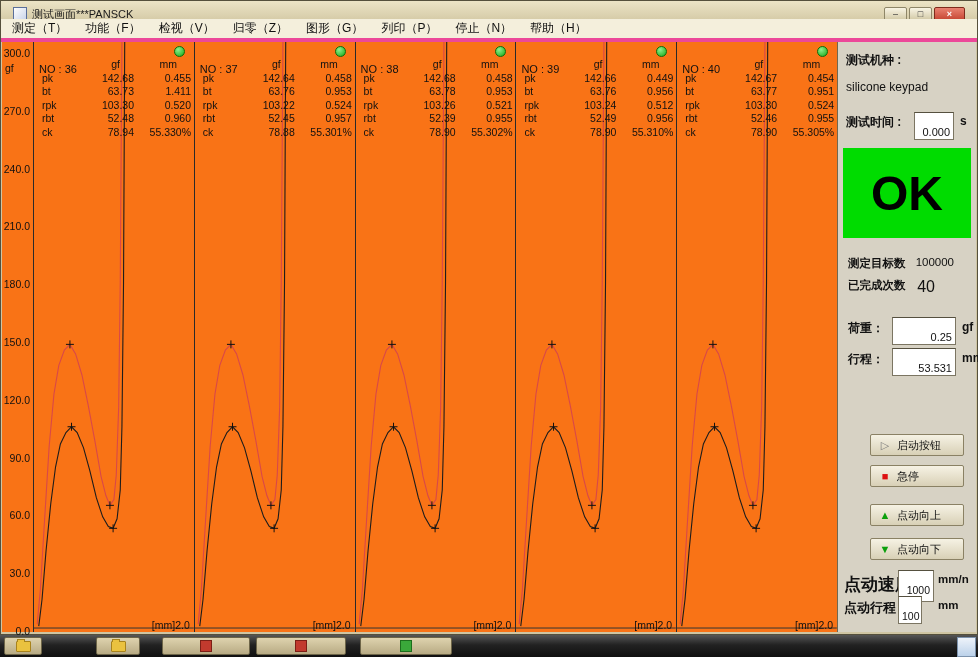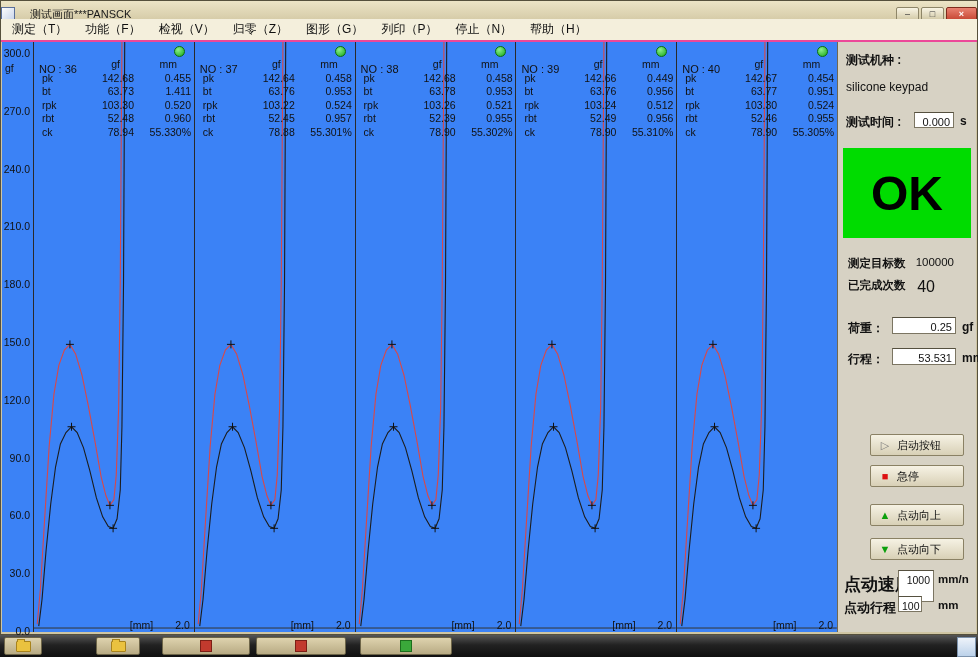--- a/index.html
+++ b/index.html
@@ -5,64 +5,64 @@
   html,body{margin:0;padding:0;background:#141414;}
   body{position:relative;width:978px;height:657px;overflow:hidden;
        font-family:"Liberation Sans",sans-serif;color:#111;}
 
   
   .window{position:absolute;left:0;top:0;width:978px;height:635px;
           background:#cfc5a3;border:1px solid #55503c;box-sizing:border-box;}
   .titlebar{position:absolute;left:0;top:0;right:0;height:27px;
             background:linear-gradient(#ece4c6,#cdc29c);
             border-bottom:1px solid #a99f7e;box-sizing:border-box;
-            display:flex;align-items:center;gap:15px;padding:0 0;}
+            display:flex;align-items:center;gap:5px;padding:0 12px;}
   .app-icon{width:12px;height:12px;background:linear-gradient(135deg,#fdfdfd,#c9d4ea);
             border:1px solid #5a6f9a;flex:0 0 auto;}
   .title-text{font-size:11px;color:#1a1a1a;}
   .win-controls{margin-left:auto;display:flex;gap:2px;}
   .win-btn{width:21px;height:13px;border:1px solid #8e8668;border-radius:2px;
            background:linear-gradient(#f8f4e4,#cfc5a0);font-size:9px;line-height:12px;
            text-align:center;color:#333;}
   .win-btn.close{width:29px;background:linear-gradient(#e98271,#c3402c);
                  color:#fff;border-color:#7e2b1c;font-weight:bold;}
 
   .menubar{position:absolute;left:0;top:18px;right:0;height:23px;background:#f4efdc;
-           border-bottom:2px solid #ec4899;box-sizing:border-box;
+           border-bottom:4px solid #ec4899;box-sizing:border-box;
            display:flex;align-items:center;padding-left:2px;}
   .menu-item{font-size:12px;padding:2px 9px;color:#111;white-space:nowrap;}
 
   
-  .main{position:absolute;left:1px;top:41px;right:1px;bottom:2px;background:#3b82f6;}
+  .main{position:absolute;left:1px;top:41px;right:1px;bottom:2px;background:#f97316;}
   .y-axis{position:absolute;left:0;top:0;width:31px;height:100%;}
   .tick{position:absolute;right:3px;font-size:10.5px;color:#111;}
   .axis-unit{position:absolute;left:3px;top:20px;font-size:10.5px;color:#111;}
 
   .panels{position:absolute;left:31px;top:0;right:139px;height:100%;display:flex;}
   .panel{position:relative;flex:1 1 0;border-left:1px solid #2a2a2a;box-sizing:border-box;}
   .plot{position:absolute;left:0;top:0;width:100%;height:100%;}
   .panel-head{position:absolute;top:2px;left:5px;font-size:11px;z-index:2;margin-top:19px;}
   .status-dot{position:absolute;top:4px;right:9px;width:9px;height:9px;border-radius:50%;
               background:radial-gradient(circle at 35% 30%,#8cf08c,#17a817);
               border:1px solid #0c6e0c;z-index:2;}
   .ptable{position:absolute;top:16px;left:0;right:2px;font-size:10.5px;line-height:13.5px;z-index:2;}
   .prow{display:grid;grid-template-columns:30px 70px 57px;}
   .prow .lab{padding-left:8px;text-align:left;}
   .prow .gf,.prow .mm{text-align:right;}
   .prow.head .gf,.prow.head .mm{padding-right:14px;}
   .x-labels{position:absolute;bottom:1px;left:0;right:4px;display:flex;
-            justify-content:flex-end;gap:22px;font-size:10.5px;z-index:2;}
+            justify-content:flex-end;font-size:10.5px;z-index:2;}
 
   
   .sidebar{position:absolute;top:0;right:0;bottom:0;width:139px;background:#d7d2c4;
            border-left:1px solid #6f6852;box-sizing:border-box;font-size:12px;}
   .sb{position:absolute;white-space:nowrap;}
   .bold{font-weight:bold;}
   .input{background:#fff;border:1px solid #7b7562;border-top-color:#55503f;
-         text-align:right;font-size:11px;padding:3px 3px;box-sizing:border-box;}
+         text-align:right;font-size:11px;padding:13px 3px;box-sizing:border-box;}
   .ok-box{position:absolute;left:5px;right:5px;top:106px;height:90px;background:#00dc00;
           display:flex;align-items:center;justify-content:center;
           font-size:48px;font-weight:bold;color:#000;}
   .sb-btn{position:absolute;right:12px;width:94px;height:22px;box-sizing:border-box;
           background:linear-gradient(#f6f2e4,#d8d0b6);border:1px solid #8a8164;
           border-radius:2px;display:flex;align-items:center;gap:6px;
           padding-left:8px;font-size:11px;}
   .ic{width:12px;text-align:center;font-size:11px;line-height:11px;}
   .ic.play{color:#7a7a7a;}
   .ic.stop{color:#dd1111;}

